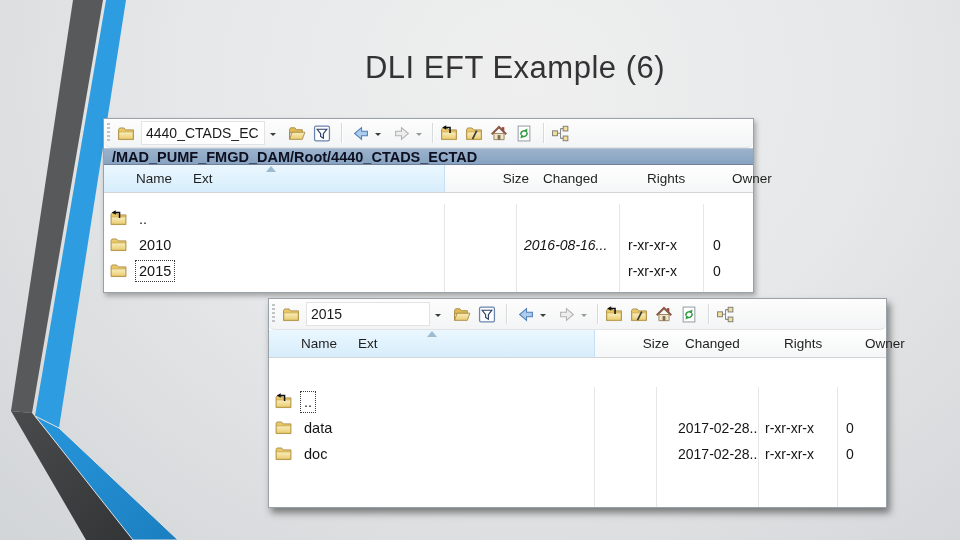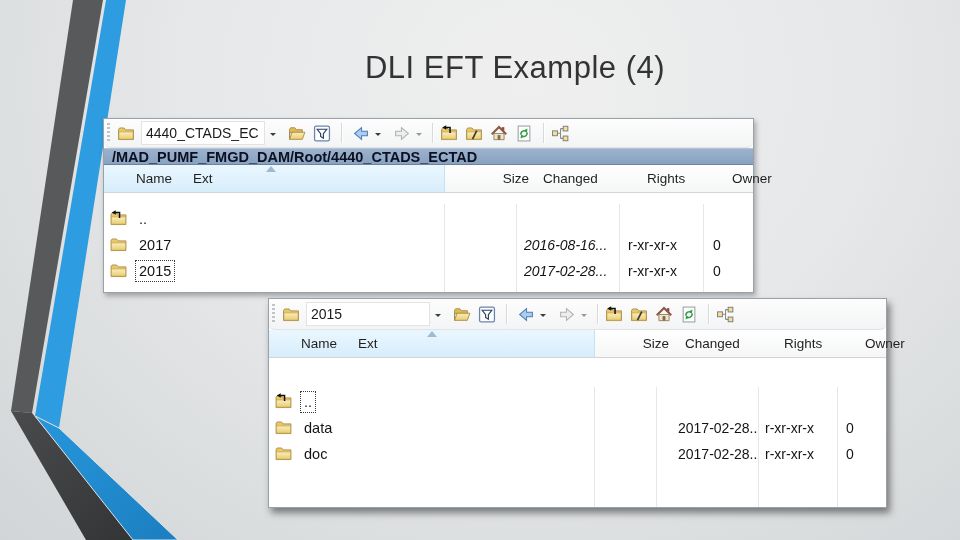--- a/index.html
+++ b/index.html
@@ -143,21 +143,21 @@
 
 <div class="slide">
 
   <svg class="stripes" viewBox="0 0 960 540">
     <path d="M73 0 L103 0 L32 413 L11 411 Z" fill="#58595b"></path>
     <path d="M11 411 L32 413 L136 540 L86 540 Z" fill="url(#gdark)"></path>
     <path d="M106 0 L126 0 L59 428 L35 416 Z" fill="#2d9ce0"></path>
     <path d="M35 416 L59 428 L178 540 L133 540 Z" fill="url(#gblue)" stroke="#dfe2e3" stroke-width="1"></path>
   </svg>
 
-  <h1 class="title">DLI EFT Example (4)</h1>
+  <h1 class="title">DLI EFT Example (6)</h1>
 
   <section class="win win1">
     <div class="tbar">
       <span class="grip"></span>
       <svg class="ic">
           <use href="#ic-folder"></use>
         </svg>
       <div class="combo">
         <span class="cv">4440_CTADS_EC</span>
       </div>
@@ -214,31 +214,30 @@
       <div class="row r0">
         <svg class="fi">
             <use href="#ic-folder-up"></use>
           </svg>
         <span class="fname">..</span>
       </div>
       <div class="row r1">
         <svg class="fi">
             <use href="#ic-folder"></use>
           </svg>
-        <span class="fname">2017</span>
+        <span class="fname">2010</span>
         <span class="cell c-changed">2016-08-16...</span>
         <span class="cell c-rights">r-xr-xr-x</span>
         <span class="cell c-owner">0</span>
       </div>
       <div class="row r2">
         <svg class="fi">
             <use href="#ic-folder"></use>
           </svg>
         <span class="fname" data-focused="true">2015</span>
-        <span class="cell c-changed">2017-02-28...</span>
         <span class="cell c-rights">r-xr-xr-x</span>
         <span class="cell c-owner">0</span>
       </div>
     </div>
   </section>
 
   <section class="win win2">
     <div class="tbar">
       <span class="grip"></span>
       <svg class="ic">

